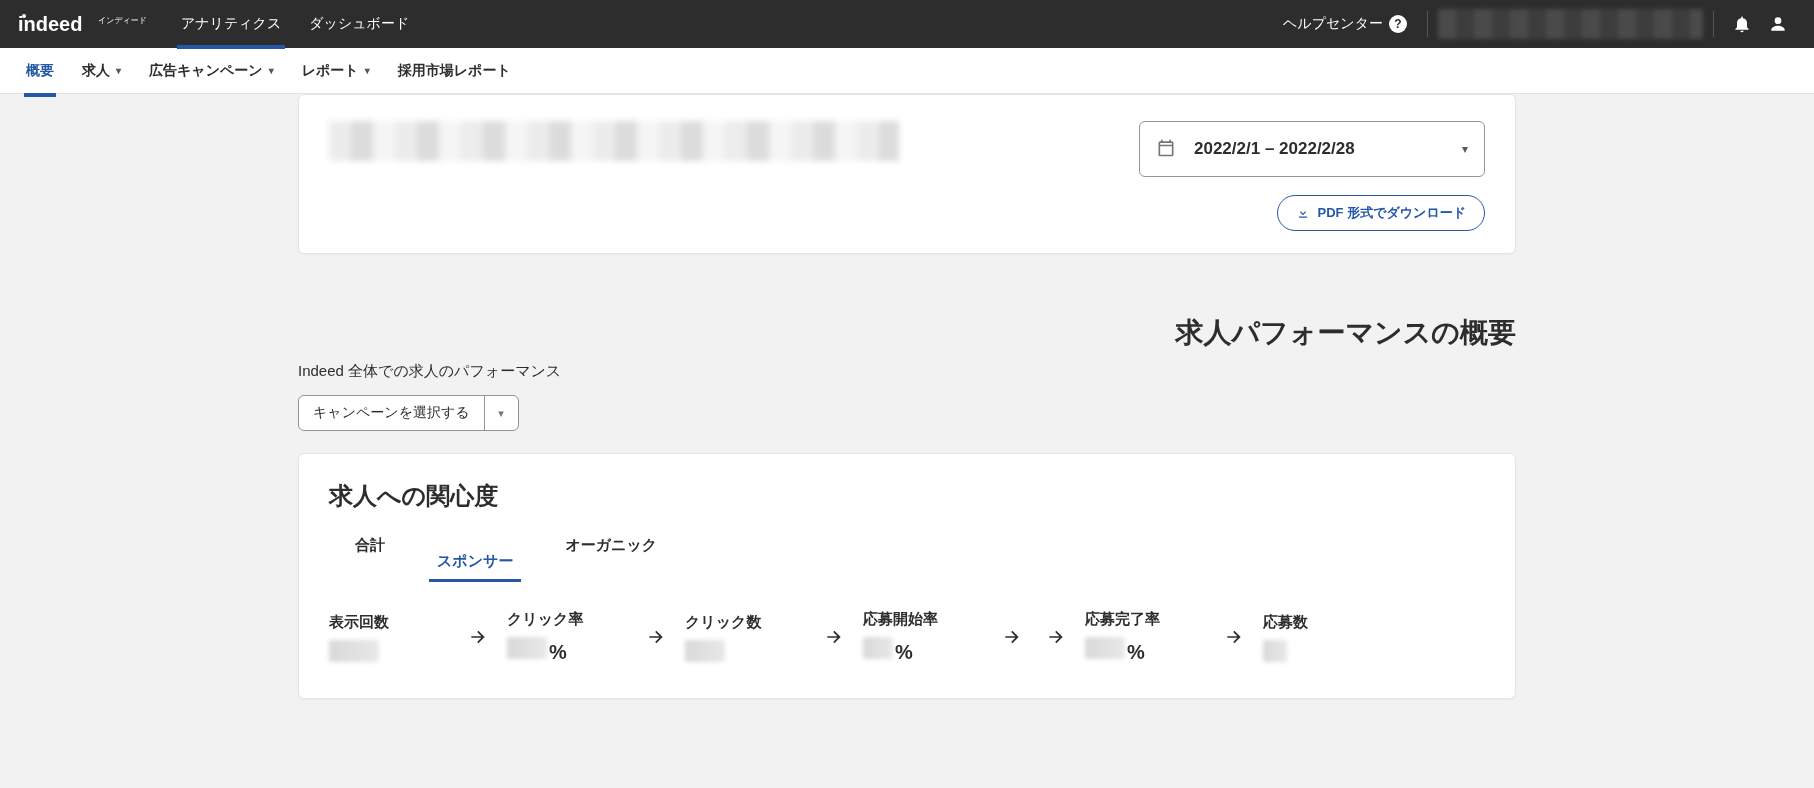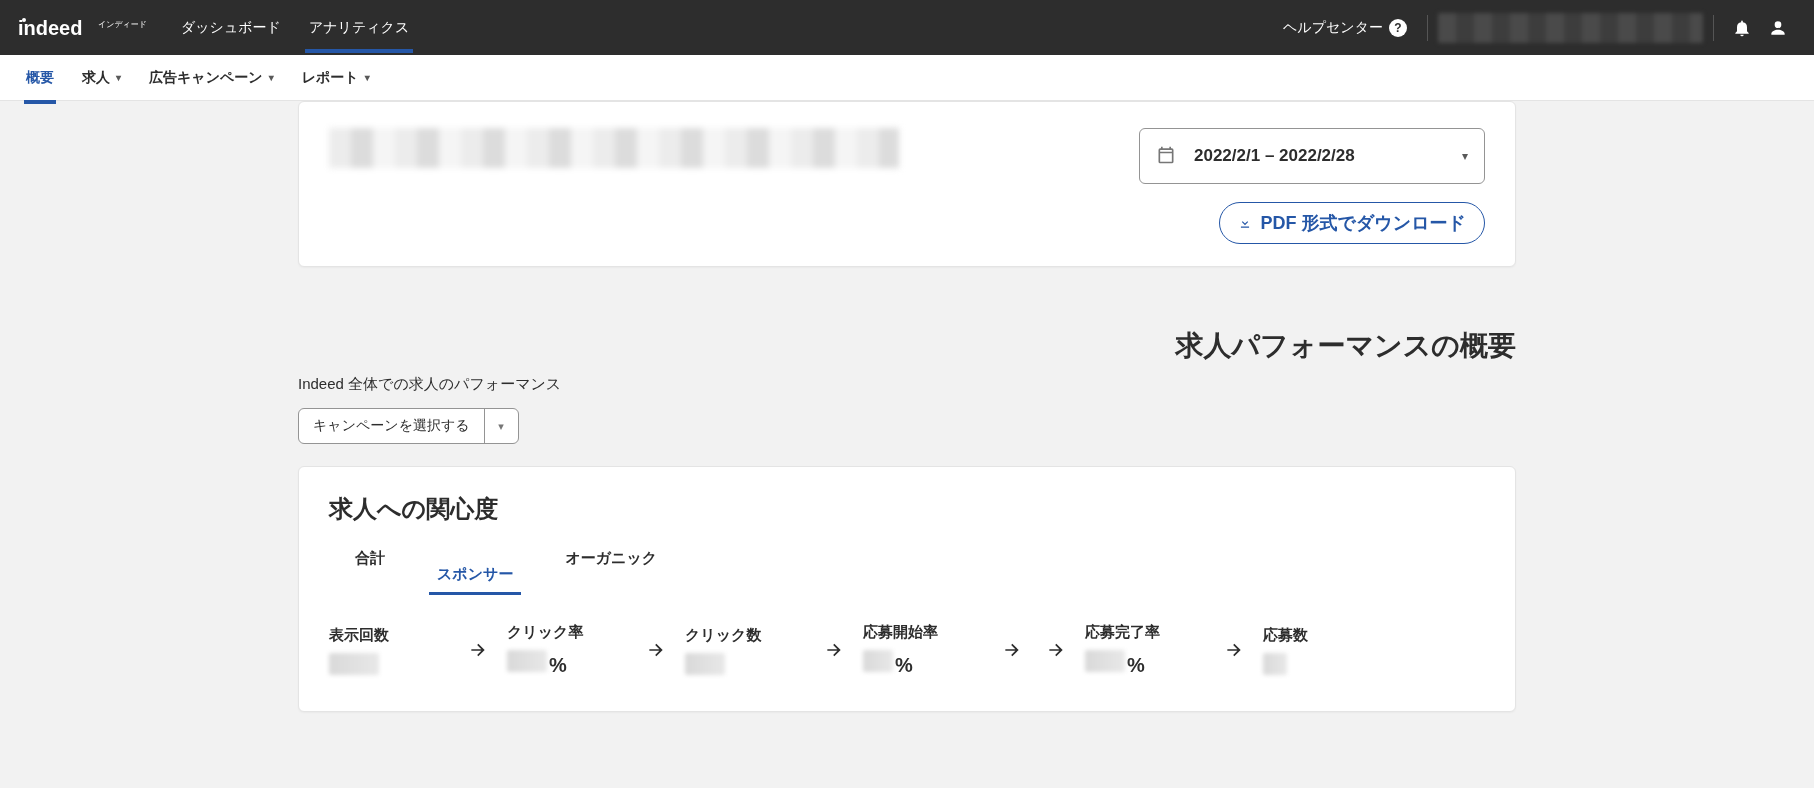--- a/index.html
+++ b/index.html
@@ -1,19 +1,19 @@
 <!DOCTYPE html>
 <html><head>
 <meta charset="utf-8">
 <style>
   * { box-sizing: border-box; margin: 0; padding: 0; }
   body { font-family: "Helvetica Neue", Arial, "Hiragino Kaku Gothic ProN", "Hiragino Sans", Meiryo, sans-serif; background: #f2f2f2; color: #2d2d2d; font-size: 14px; }
 
   
-  .topnav { background: #2d2d2d; color: #fff; height: 55px; display: flex; align-items: center; padding: 0 18px; }
+  .topnav { background: #2d2d2d; color: #fff; height: 48px; display: flex; align-items: center; padding: 0 18px; }
   .logo-wrap { display: flex; align-items: flex-start; margin-right: 20px; }
   .logo-ruby { font-size: 8px; color: #fff; margin-left: 2px; margin-top: 2px; }
   .topnav .tnav-item { color: #fff; padding: 0 14px; height: 50px; display: flex; align-items: center; cursor: pointer; position: relative; }
   .topnav .tnav-item.active::after { content:""; position:absolute; left:10px; right:10px; bottom:0; height:4px; background:#2557a7; }
   .topnav .spacer { flex: 1; }
   .help { display: flex; align-items: center; gap: 6px; padding: 0 10px; cursor: pointer; }
   .q-circle { width:18px; height:18px; border-radius:50%; background:#fff; color:#2d2d2d; font-weight:bold; font-size:12px; display:flex; align-items:center; justify-content:center; }
   .vsep { width:1px; height:26px; background:#555; margin: 0 10px; }
   .acct-blur { width: 265px; height: 30px; background: repeating-linear-gradient(90deg,#4a4a4a 0 18px,#3d3d3d 18px 36px); filter: blur(2px); border-radius:2px; }
   .topicon { width: 36px; height: 36px; display:flex; align-items:center; justify-content:center; cursor:pointer; color:#fff; }
@@ -31,21 +31,21 @@
   
   .card { background:#fff; border:1px solid #e4e4e4; border-radius:6px; box-shadow: 0 1px 2px rgba(0,0,0,.04); }
   .hdr-card { margin-top: 0; padding: 26px 30px 22px 30px; display:flex; flex-direction:column; gap:18px; }
   .hdr-row1 { display:flex; align-items:flex-start; gap:30px; }
   .title-blur { width: 570px; height: 40px; background: repeating-linear-gradient(90deg,#ececec 0 22px,#dcdcdc 22px 44px,#f5f5f5 44px 66px); filter: blur(3px); }
   .date-picker { margin-left:auto; border:1px solid #949494; border-radius:6px; height:56px; min-width:346px; display:flex; align-items:center; padding: 0 16px; gap:18px; cursor:pointer; background:#fff; }
   .cal-icon svg { width:20px; height:20px; fill:#767676; }
   .date-text { font-weight:700; font-size:17px; color:#2d2d2d; flex:1; }
   .dp-chev { color:#595959; font-size:12px; }
   .hdr-row2 { display:flex; justify-content:flex-end; }
-  .pdf-btn { border:1px solid #2557a7; color:#2557a7; background:#fff; border-radius:999px; padding: 8px 18px; font-weight:700; font-size:18px; display:flex; align-items:center; gap:8px; cursor:pointer; }
+  .pdf-btn { border:1px solid #2557a7; color:#2557a7; background:#fff; border-radius:999px; padding: 8px 18px; font-weight:700; font-size:13px; display:flex; align-items:center; gap:8px; cursor:pointer; }
   .pdf-btn svg { width:14px; height:14px; fill:#2557a7; }
 
   
   .section { margin-top: 60px; }
   .sec-title { font-size:28px; font-weight:700; margin-bottom:10px;text-align:right; }
   .sec-sub { font-size:15px; color:#2d2d2d; margin-bottom:14px; }
   .camp-select { display:inline-flex; align-items:center; border:1px solid #949494; border-radius:6px; background:#fff; height:36px; cursor:pointer; }
   .camp-select .cs-label { padding: 0 14px; font-size:14px; }
   .camp-select .cs-caret { border-left:1px solid #949494; width:34px; height:100%; display:flex; align-items:center; justify-content:center; color:#767676; font-size:11px; }
   .desc-row { display:flex; align-items:center; margin-top:22px; gap:20px; }
@@ -75,22 +75,22 @@
 <body>
 
 <div class="topnav">
   <div class="logo-wrap">
     <svg width="78" height="22" viewBox="0 0 78 22">
       <text x="0" y="18" font-family="Arial" font-size="20" font-weight="bold" fill="#ffffff">indeed</text>
       <circle cx="6" cy="3" r="2" fill="#ffffff"></circle>
     </svg>
     <span class="logo-ruby">インディード</span>
   </div>
+  <div class="tnav-item active">アナリティクス</div>
   <div class="tnav-item">ダッシュボード</div>
-  <div class="tnav-item active">アナリティクス</div>
   <div class="spacer"></div>
   <div class="help">
     <span>ヘルプセンター</span>
     <span class="q-circle">?</span>
   </div>
   <div class="vsep"></div>
   <div class="acct-blur"></div>
   <div class="vsep"></div>
   <div class="topicon">
     <svg viewBox="0 0 24 24">
@@ -113,20 +113,23 @@
       <span class="chev">▾</span>
     </div>
   <div class="snav-item">
       <span>広告キャンペーン</span>
       <span class="chev">▾</span>
     </div>
   <div class="snav-item">
       <span>レポート</span>
       <span class="chev">▾</span>
     </div>
+  <div class="snav-item">
+      <span>採用市場レポート</span>
+    </div>
 </div>
 
 <div class="page">
 
   <div class="card hdr-card">
     <div class="hdr-row1">
       <div class="title-blur"></div>
       <div class="date-picker">
         <span class="cal-icon">
           <svg viewBox="0 0 24 24">

